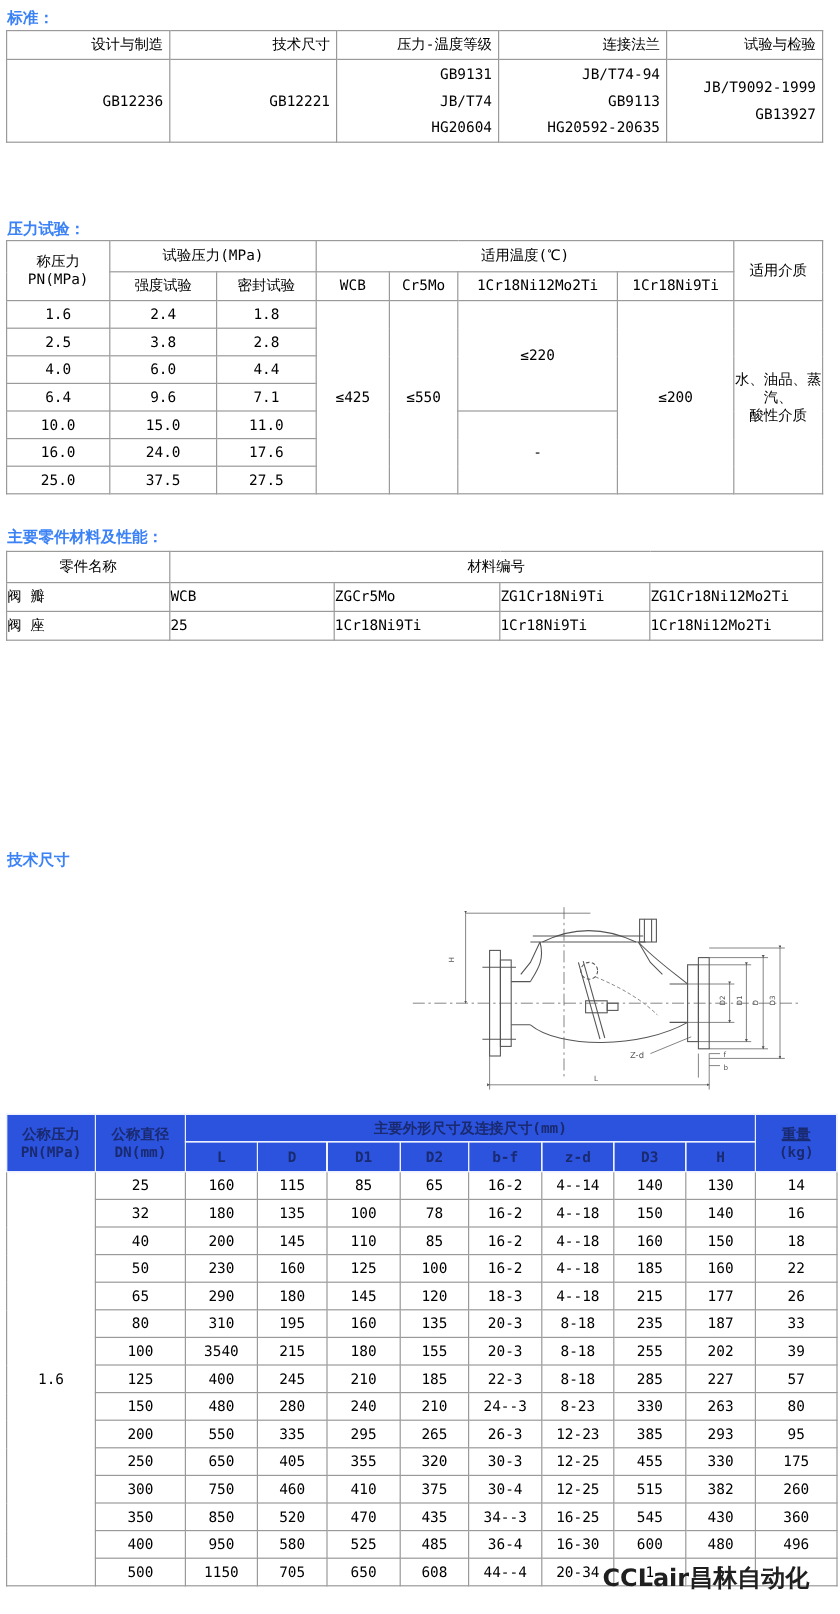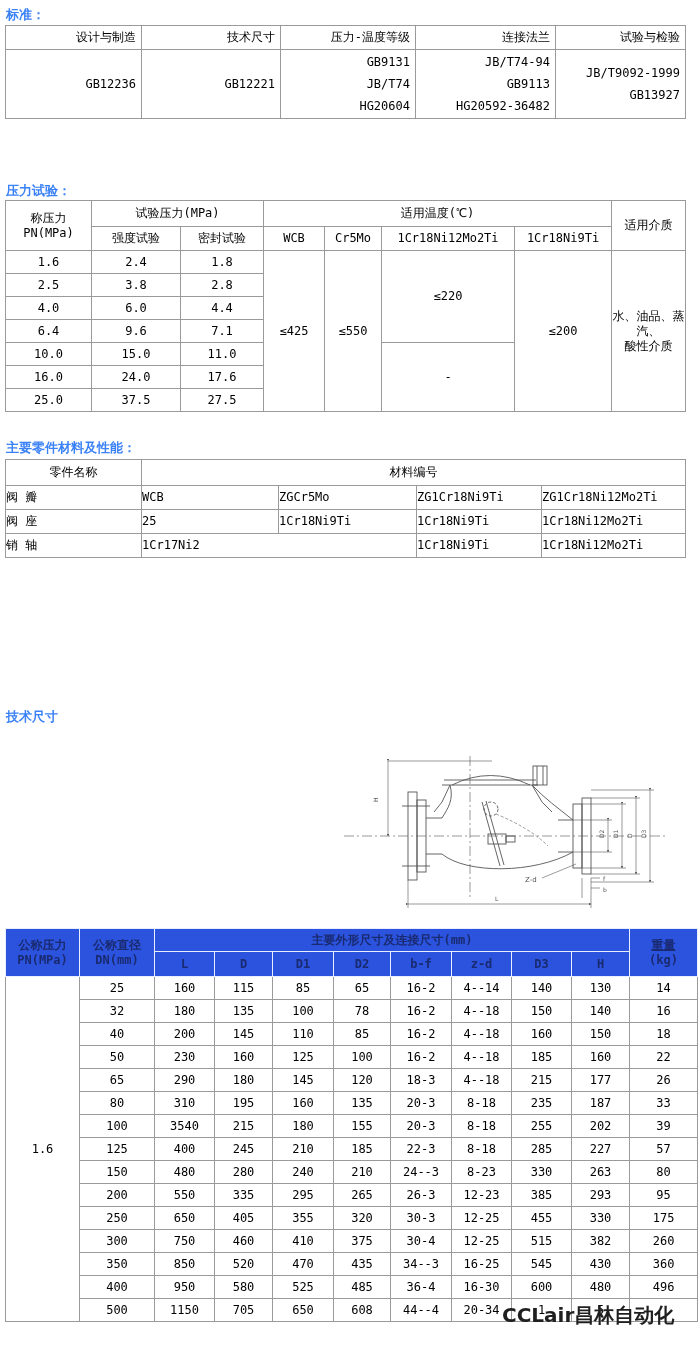--- a/index.html
+++ b/index.html
@@ -86,21 +86,21 @@
           <div class="ln">GB12221</div>
         </td>
         <td>
           <div class="ln">GB9131</div>
           <div class="ln">JB/T74</div>
           <div class="ln">HG20604</div>
         </td>
         <td>
           <div class="ln">JB/T74-94</div>
           <div class="ln">GB9113</div>
-          <div class="ln">HG20592-36482</div>
+          <div class="ln">HG20592-20635</div>
         </td>
         <td>
           <div class="ln">JB/T9092-1999</div>
           <div class="ln">GB13927</div>
         </td>
       </tr>
     </tbody>
   </table>
 
 <div class="sec-h" style="top:182px">压力试验：</div>
@@ -202,26 +202,20 @@
         <td>阀 瓣</td>
         <td>WCB</td>
         <td>ZGCr5Mo</td>
         <td>ZG1Cr18Ni9Ti</td>
         <td>ZG1Cr18Ni12Mo2Ti</td>
       </tr>
       <tr>
         <td>阀 座</td>
         <td>25</td>
         <td>1Cr18Ni9Ti</td>
-        <td>1Cr18Ni9Ti</td>
-        <td>1Cr18Ni12Mo2Ti</td>
-      </tr>
-      <tr>
-        <td>销 轴</td>
-        <td colspan="2">1Cr17Ni2</td>
         <td>1Cr18Ni9Ti</td>
         <td>1Cr18Ni12Mo2Ti</td>
       </tr>
     </tbody>
   </table>
 
 <div class="sec-h" style="top:708px">技术尺寸</div>
 
 <svg id="valve" width="340" height="172" viewBox="0 0 340 172">
   <defs>

